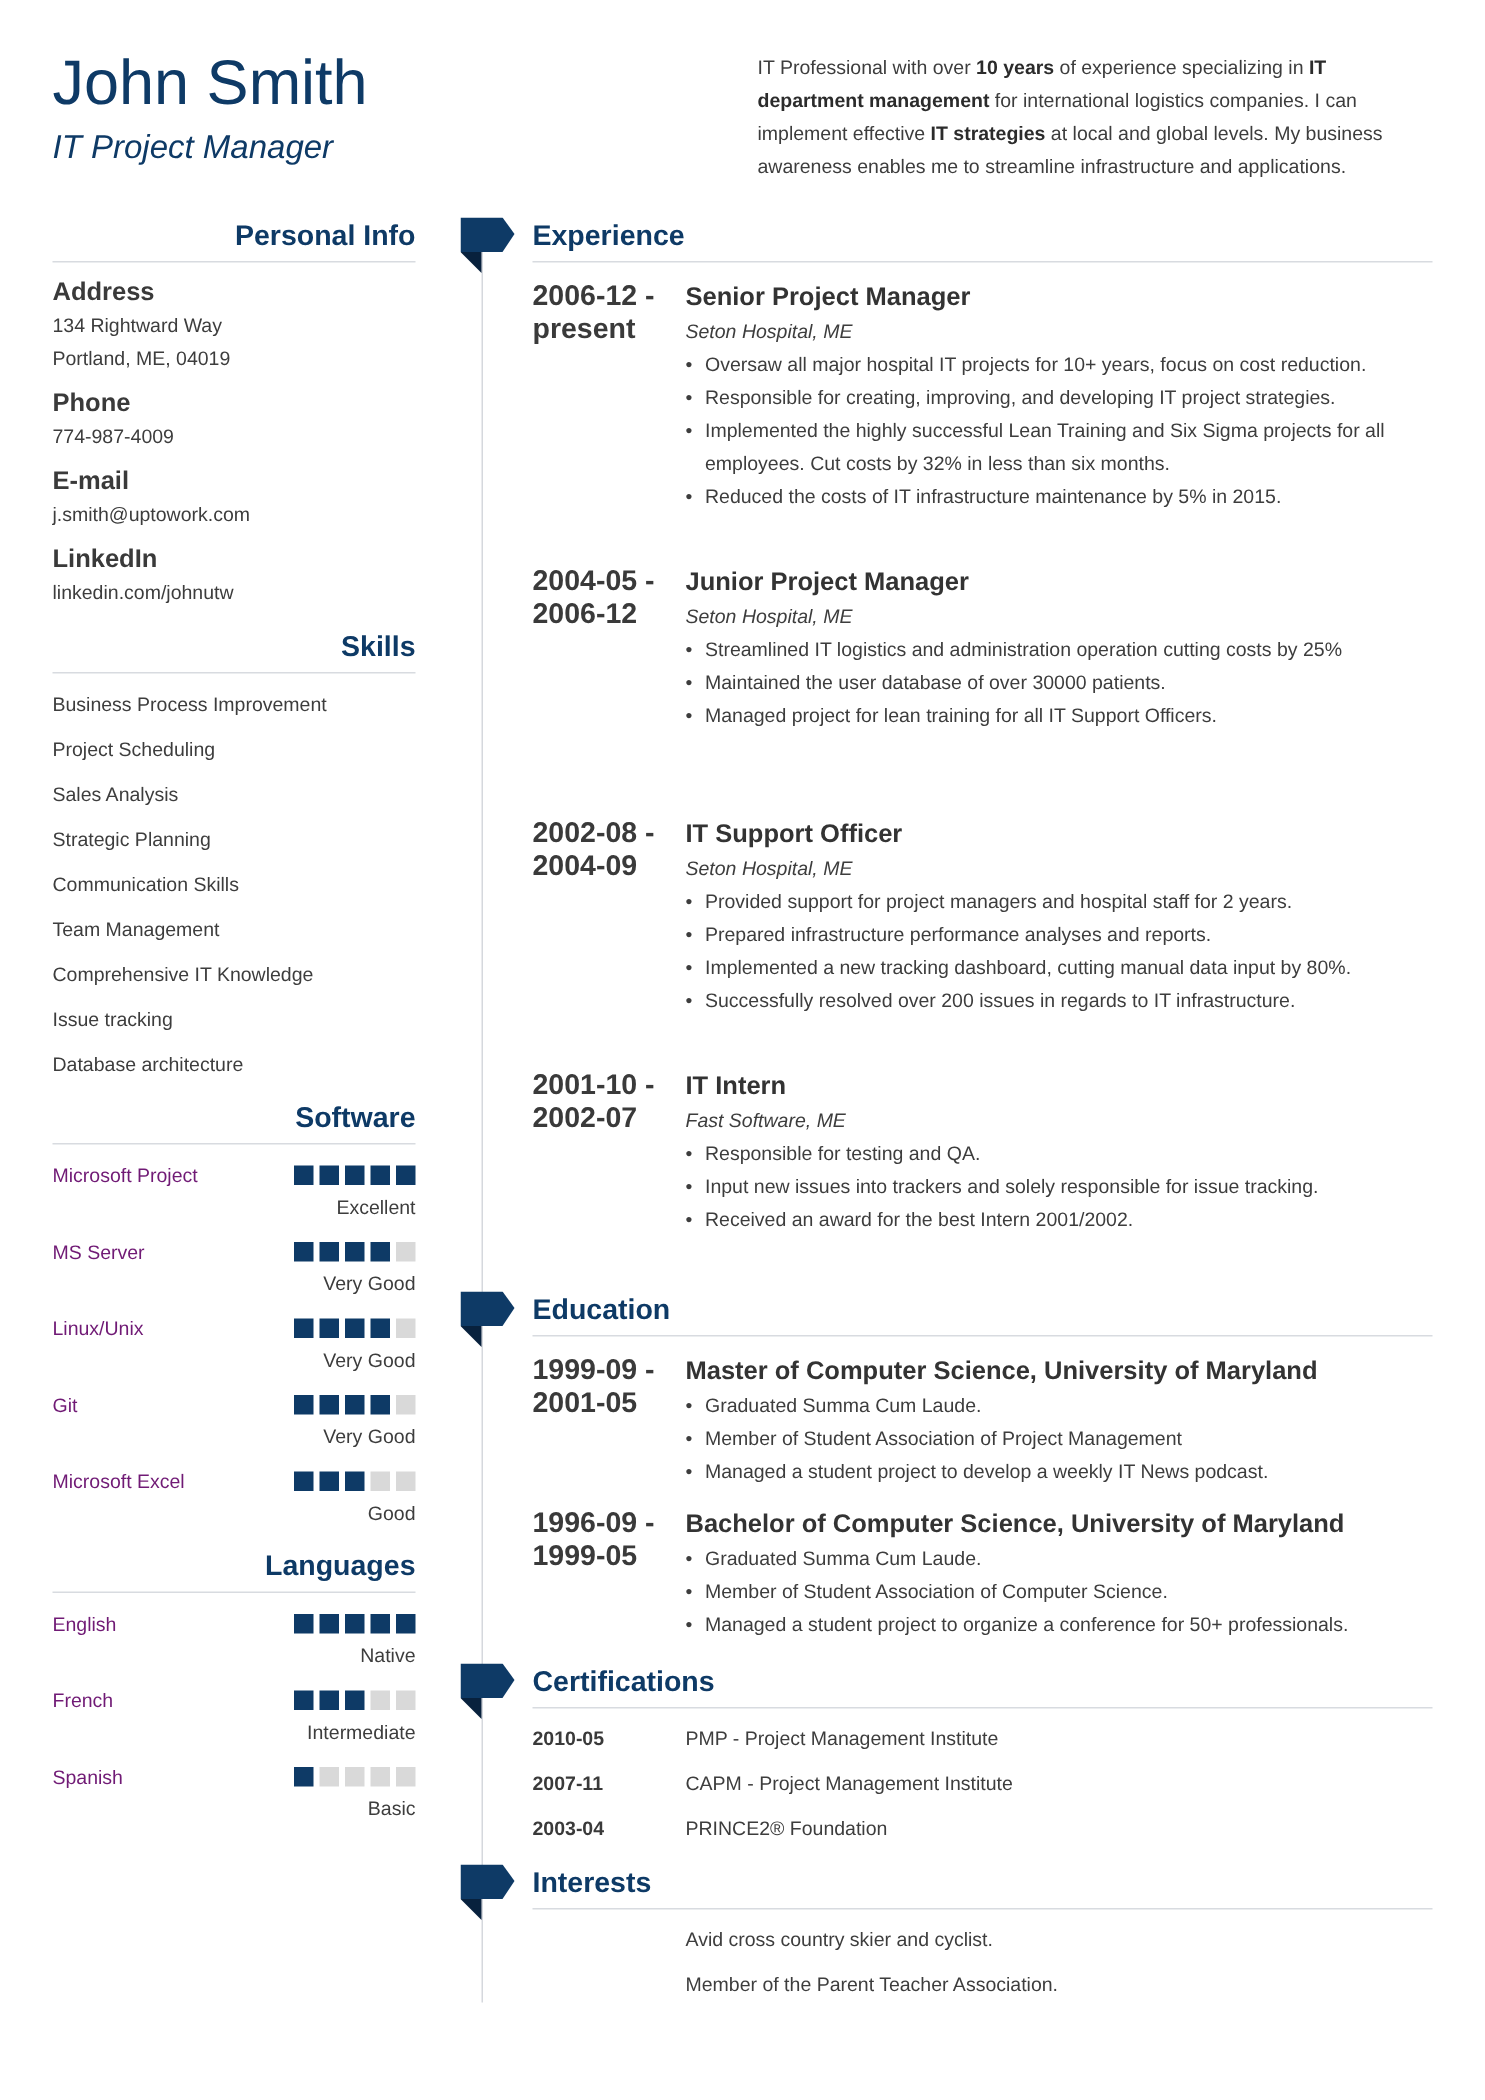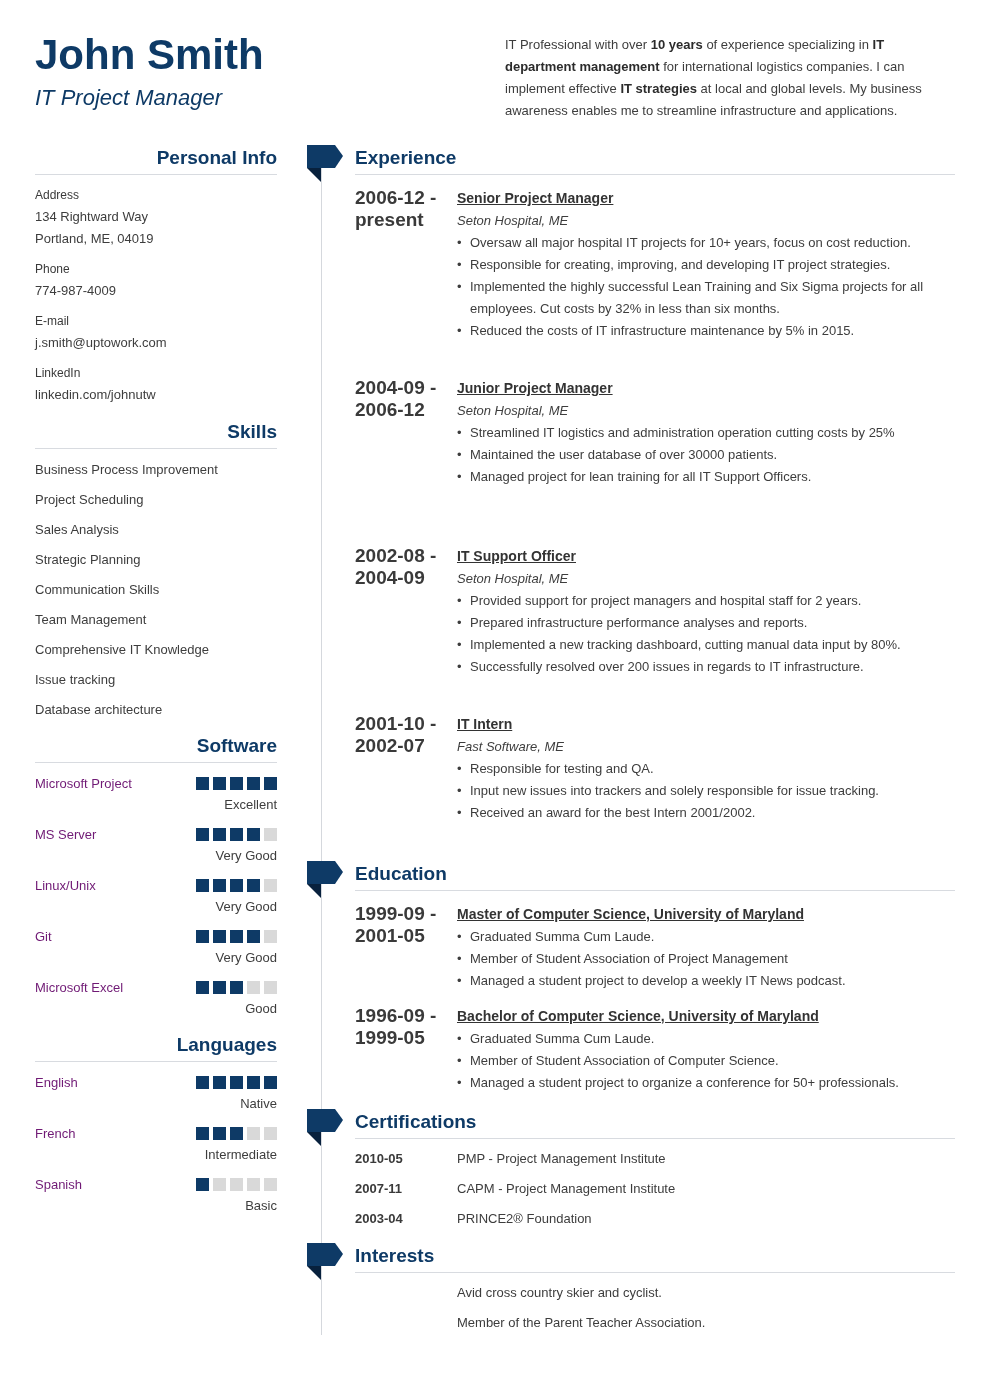--- a/index.html
+++ b/index.html
@@ -1,48 +1,48 @@
 <!DOCTYPE html>
 <html><head>
 <meta charset="utf-8">
 <style>
   * { box-sizing: border-box; margin: 0; padding: 0; }
   html, body { width: 990px; height: 1400px; background: #ffffff; }
   body { position: relative; font-family: "Liberation Sans", sans-serif; color: #3a3a3a; overflow: hidden; }
   .abs { position: absolute; }
 
-  .name { left: 35px; top: 30px; font-size: 42px; font-weight: bold; color: #0e3a66; line-height: 50px; white-space: nowrap; }
+  .name { left: 35px; top: 30px; font-size: 42px; font-weight: normal; color: #0e3a66; line-height: 50px; white-space: nowrap; }
   .title { left: 35px; top: 84px; font-size: 22px; font-style: italic; color: #0e3a66; line-height: 28px; white-space: nowrap; }
   .summary { left: 505px; top: 34px; width: 440px; font-size: 13px; line-height: 22px; color: #3d3d3d; }
   .summary b { color: #2b2b2b; }
 
   .lsec-title { position: absolute; left: 35px; width: 242px; font-size: 19px; font-weight: bold; color: #0e3a66; line-height: 24px; text-align: right; }
   .lsec-rule { position: absolute; left: 35px; width: 242px; height: 1px; background: #d8dbe0; }
 
-  .info-label { position: absolute; left: 35px; font-size: 12px; font-weight: normal; color: #3a3a3a; line-height: 22px; }
+  .info-label { position: absolute; left: 35px; font-size: 17px; font-weight: bold; color: #3a3a3a; line-height: 22px; }
   .info-val { position: absolute; left: 35px; font-size: 13px; color: #3d3d3d; line-height: 22px; white-space: nowrap; }
 
   .skill { position: absolute; left: 35px; font-size: 13px; color: #3d3d3d; line-height: 18px; white-space: nowrap; }
 
   .rating-row { position: absolute; left: 35px; width: 242px; height: 44px; }
   .rating-name { position: absolute; left: 0; top: 0; font-size: 13px; color: #701a75; line-height: 16px; white-space: nowrap; }
   .dots { position: absolute; right: 0; top: 1px; display: flex; gap: 4px; }
   .dot { width: 13px; height: 13px; background: #d9d9d9; }
   .dot.on { background: #0e3a66; }
   .rating-level { position: absolute; right: 0; top: 21px; font-size: 13px; color: #3d3d3d; line-height: 16px; white-space: nowrap; }
 
   .timeline { position: absolute; left: 321px; top: 168px; width: 1px; height: 1167px; background: #d5d8dd; }
   .flag { position: absolute; left: 307px; width: 37px; height: 37px; }
 
   .rsec-title { position: absolute; left: 355px; font-size: 19px; font-weight: bold; color: #0e3a66; line-height: 24px; }
   .rsec-rule { position: absolute; left: 355px; width: 600px; height: 1px; background: #d8dbe0; }
 
   .date { position: absolute; left: 355px; width: 95px; font-size: 19px; font-weight: bold; color: #3a3a3a; line-height: 22px; }
   .entry { position: absolute; left: 457px; width: 498px; }
-  .entry-title { font-size: 14px; font-weight: bold; color: #333333; line-height: 22px; white-space: nowrap; text-decoration: underline; }
+  .entry-title { font-size: 17px; font-weight: bold; color: #333333; line-height: 22px; white-space: nowrap; }
   .entry-org { font-size: 13px; font-style: italic; color: #3d3d3d; line-height: 22px; margin-top: 1px; }
   .bullets { list-style: none; }
   .bullets li { position: relative; padding-left: 13px; font-size: 13px; color: #3d3d3d; line-height: 22px; }
   .bullets li::before { content: "\2022"; position: absolute; left: 0; top: 0; color: #3d3d3d; }
 
   .cert-date { position: absolute; left: 355px; font-size: 13px; font-weight: bold; color: #3a3a3a; line-height: 20px; }
   .cert-name { position: absolute; left: 457px; font-size: 13px; color: #3d3d3d; line-height: 20px; white-space: nowrap; }
   .interest { position: absolute; left: 457px; font-size: 13px; color: #3d3d3d; line-height: 20px; white-space: nowrap; }
 </style>
 </head>
@@ -196,21 +196,21 @@
   <div class="entry-org">Seton Hospital, ME</div>
   <ul class="bullets">
     <li>Oversaw all major hospital IT projects for 10+ years, focus on cost reduction.</li>
     <li>Responsible for creating, improving, and developing IT project strategies.</li>
     <li>Implemented the highly successful Lean Training and Six Sigma projects for all employees. Cut costs by 32% in less than six months.</li>
     <li>Reduced the costs of IT infrastructure maintenance by 5% in 2015.</li>
   </ul>
 </div>
 
 <div class="date" style="top:377px">
-  <div>2004-09 -</div>
+  <div>2004-05 -</div>
   <div>2006-12</div>
 </div>
 <div class="entry" style="top:377px">
   <div class="entry-title">Junior Project Manager</div>
   <div class="entry-org">Seton Hospital, ME</div>
   <ul class="bullets">
     <li>Streamlined IT logistics and administration operation cutting costs by 25%</li>
     <li>Maintained the user database of over 30000 patients.</li>
     <li>Managed project for lean training for all IT Support Officers.</li>
   </ul>

